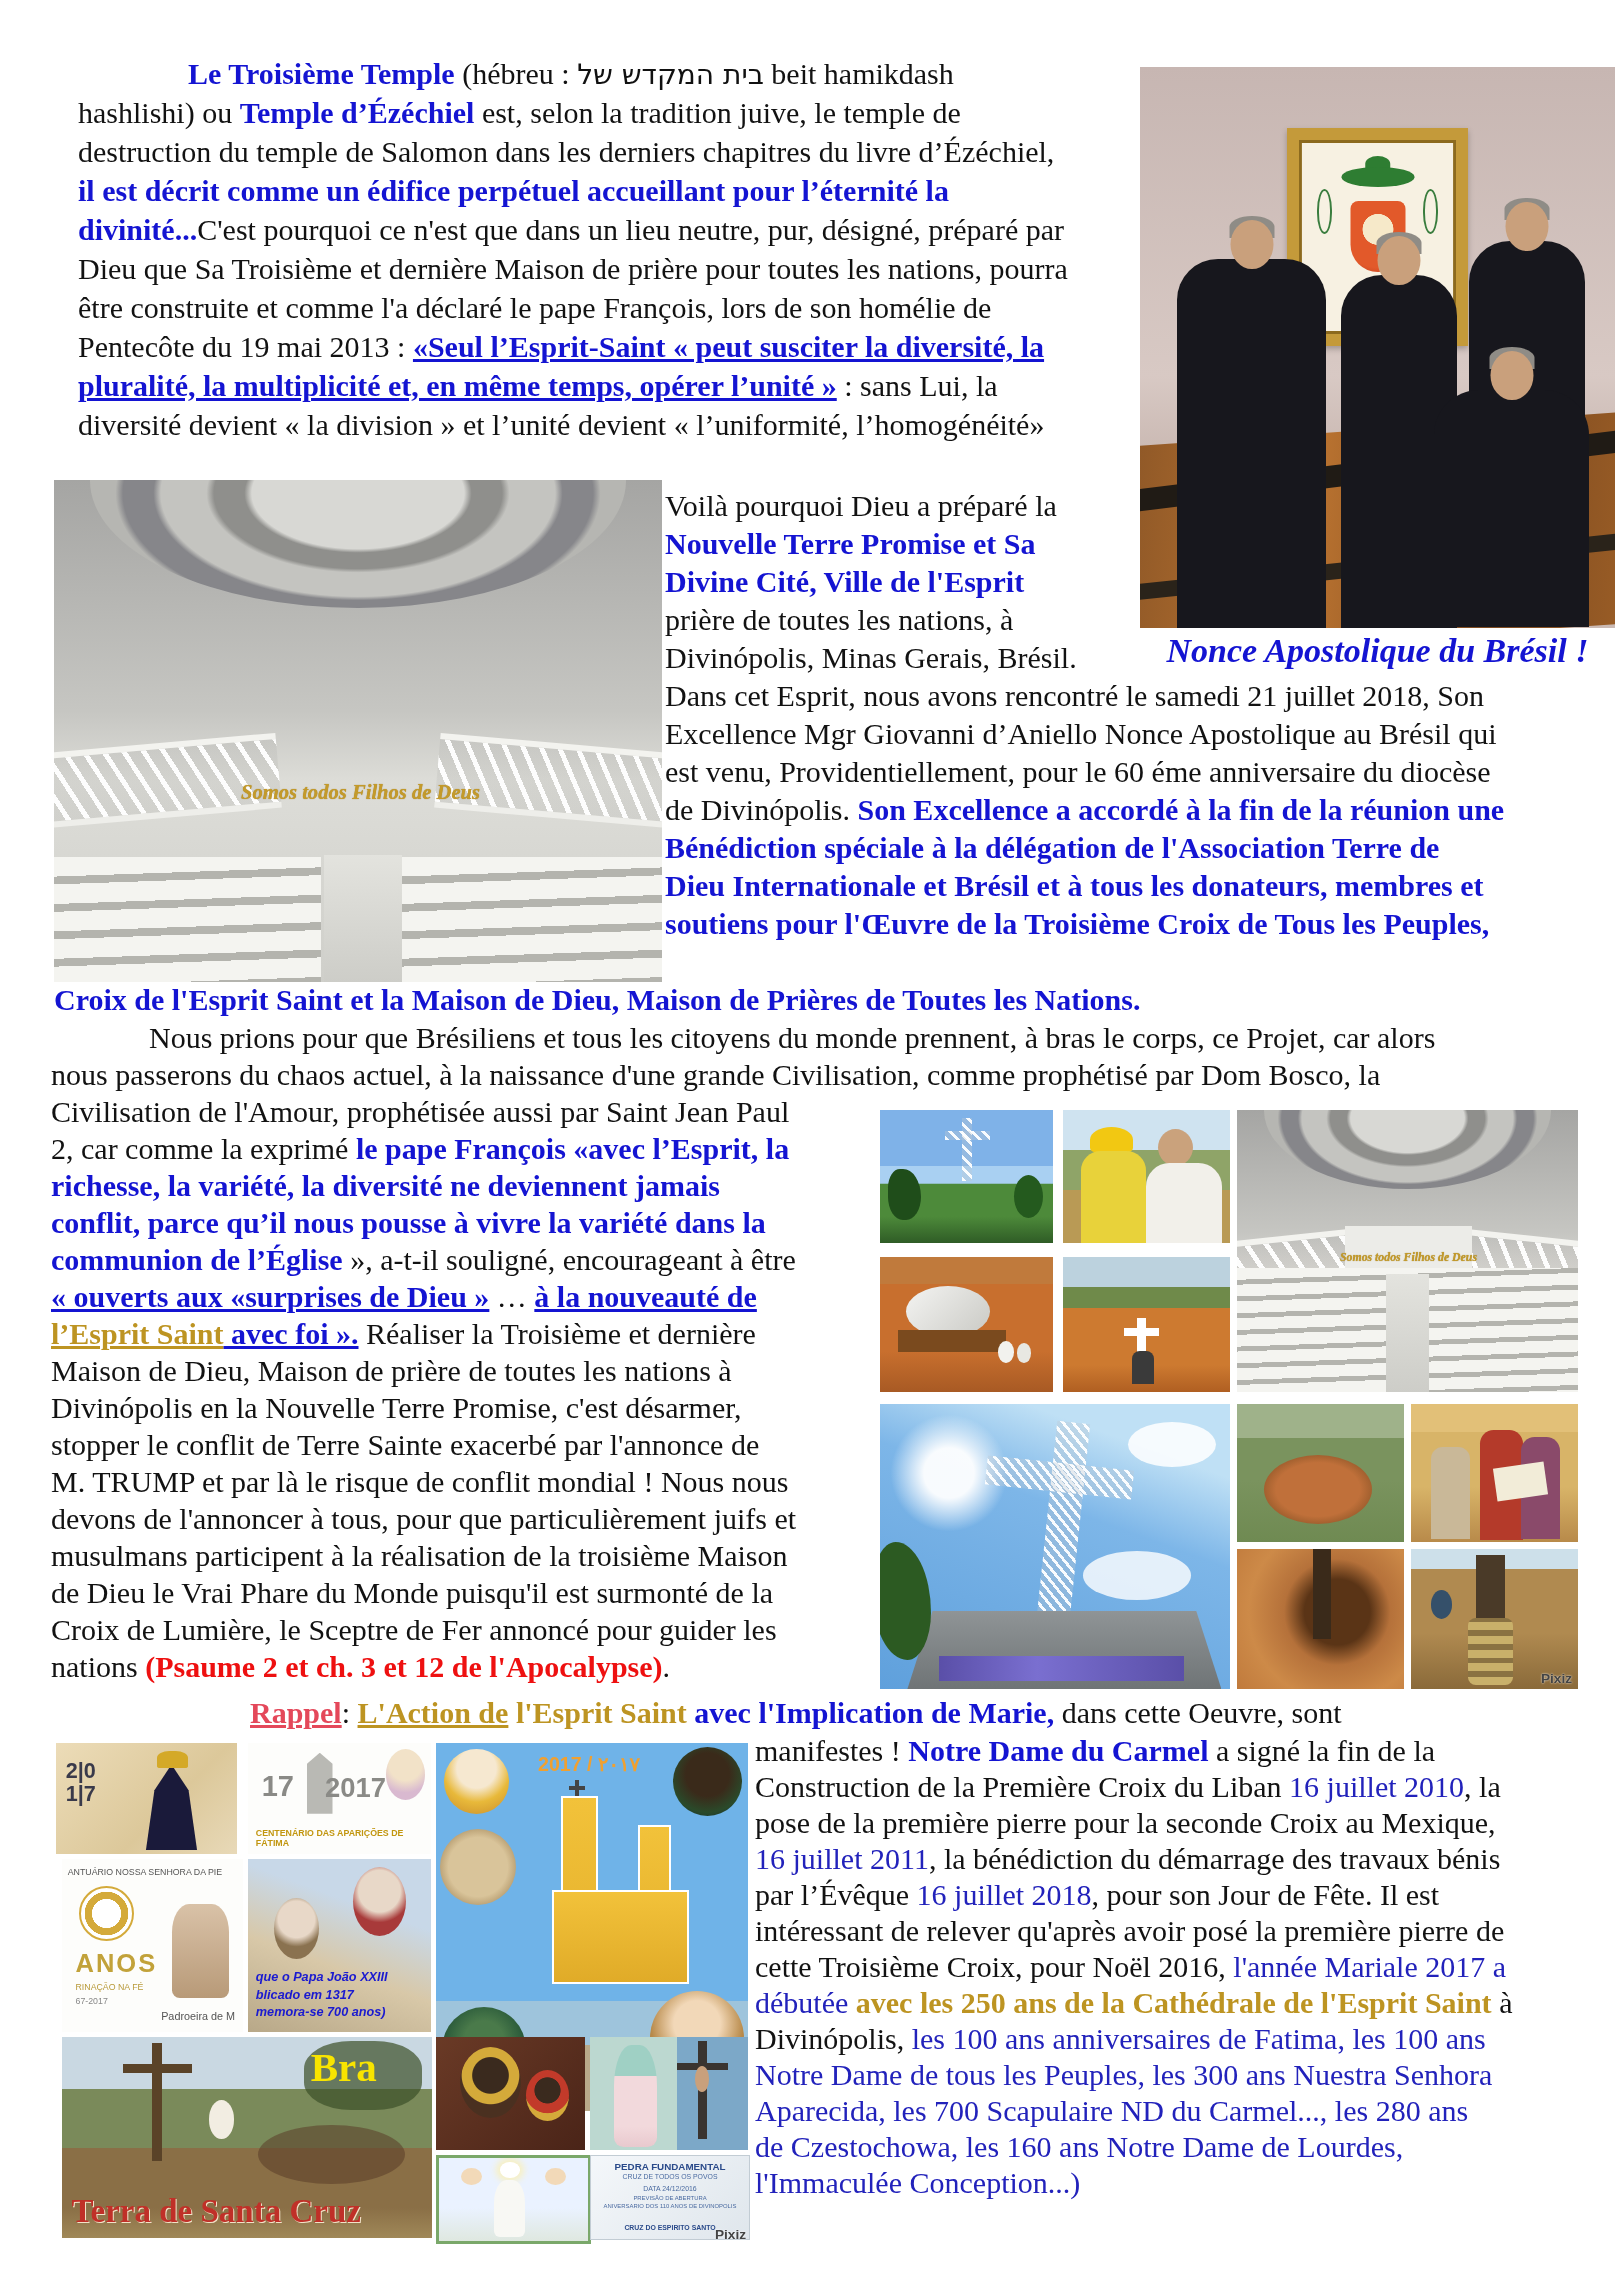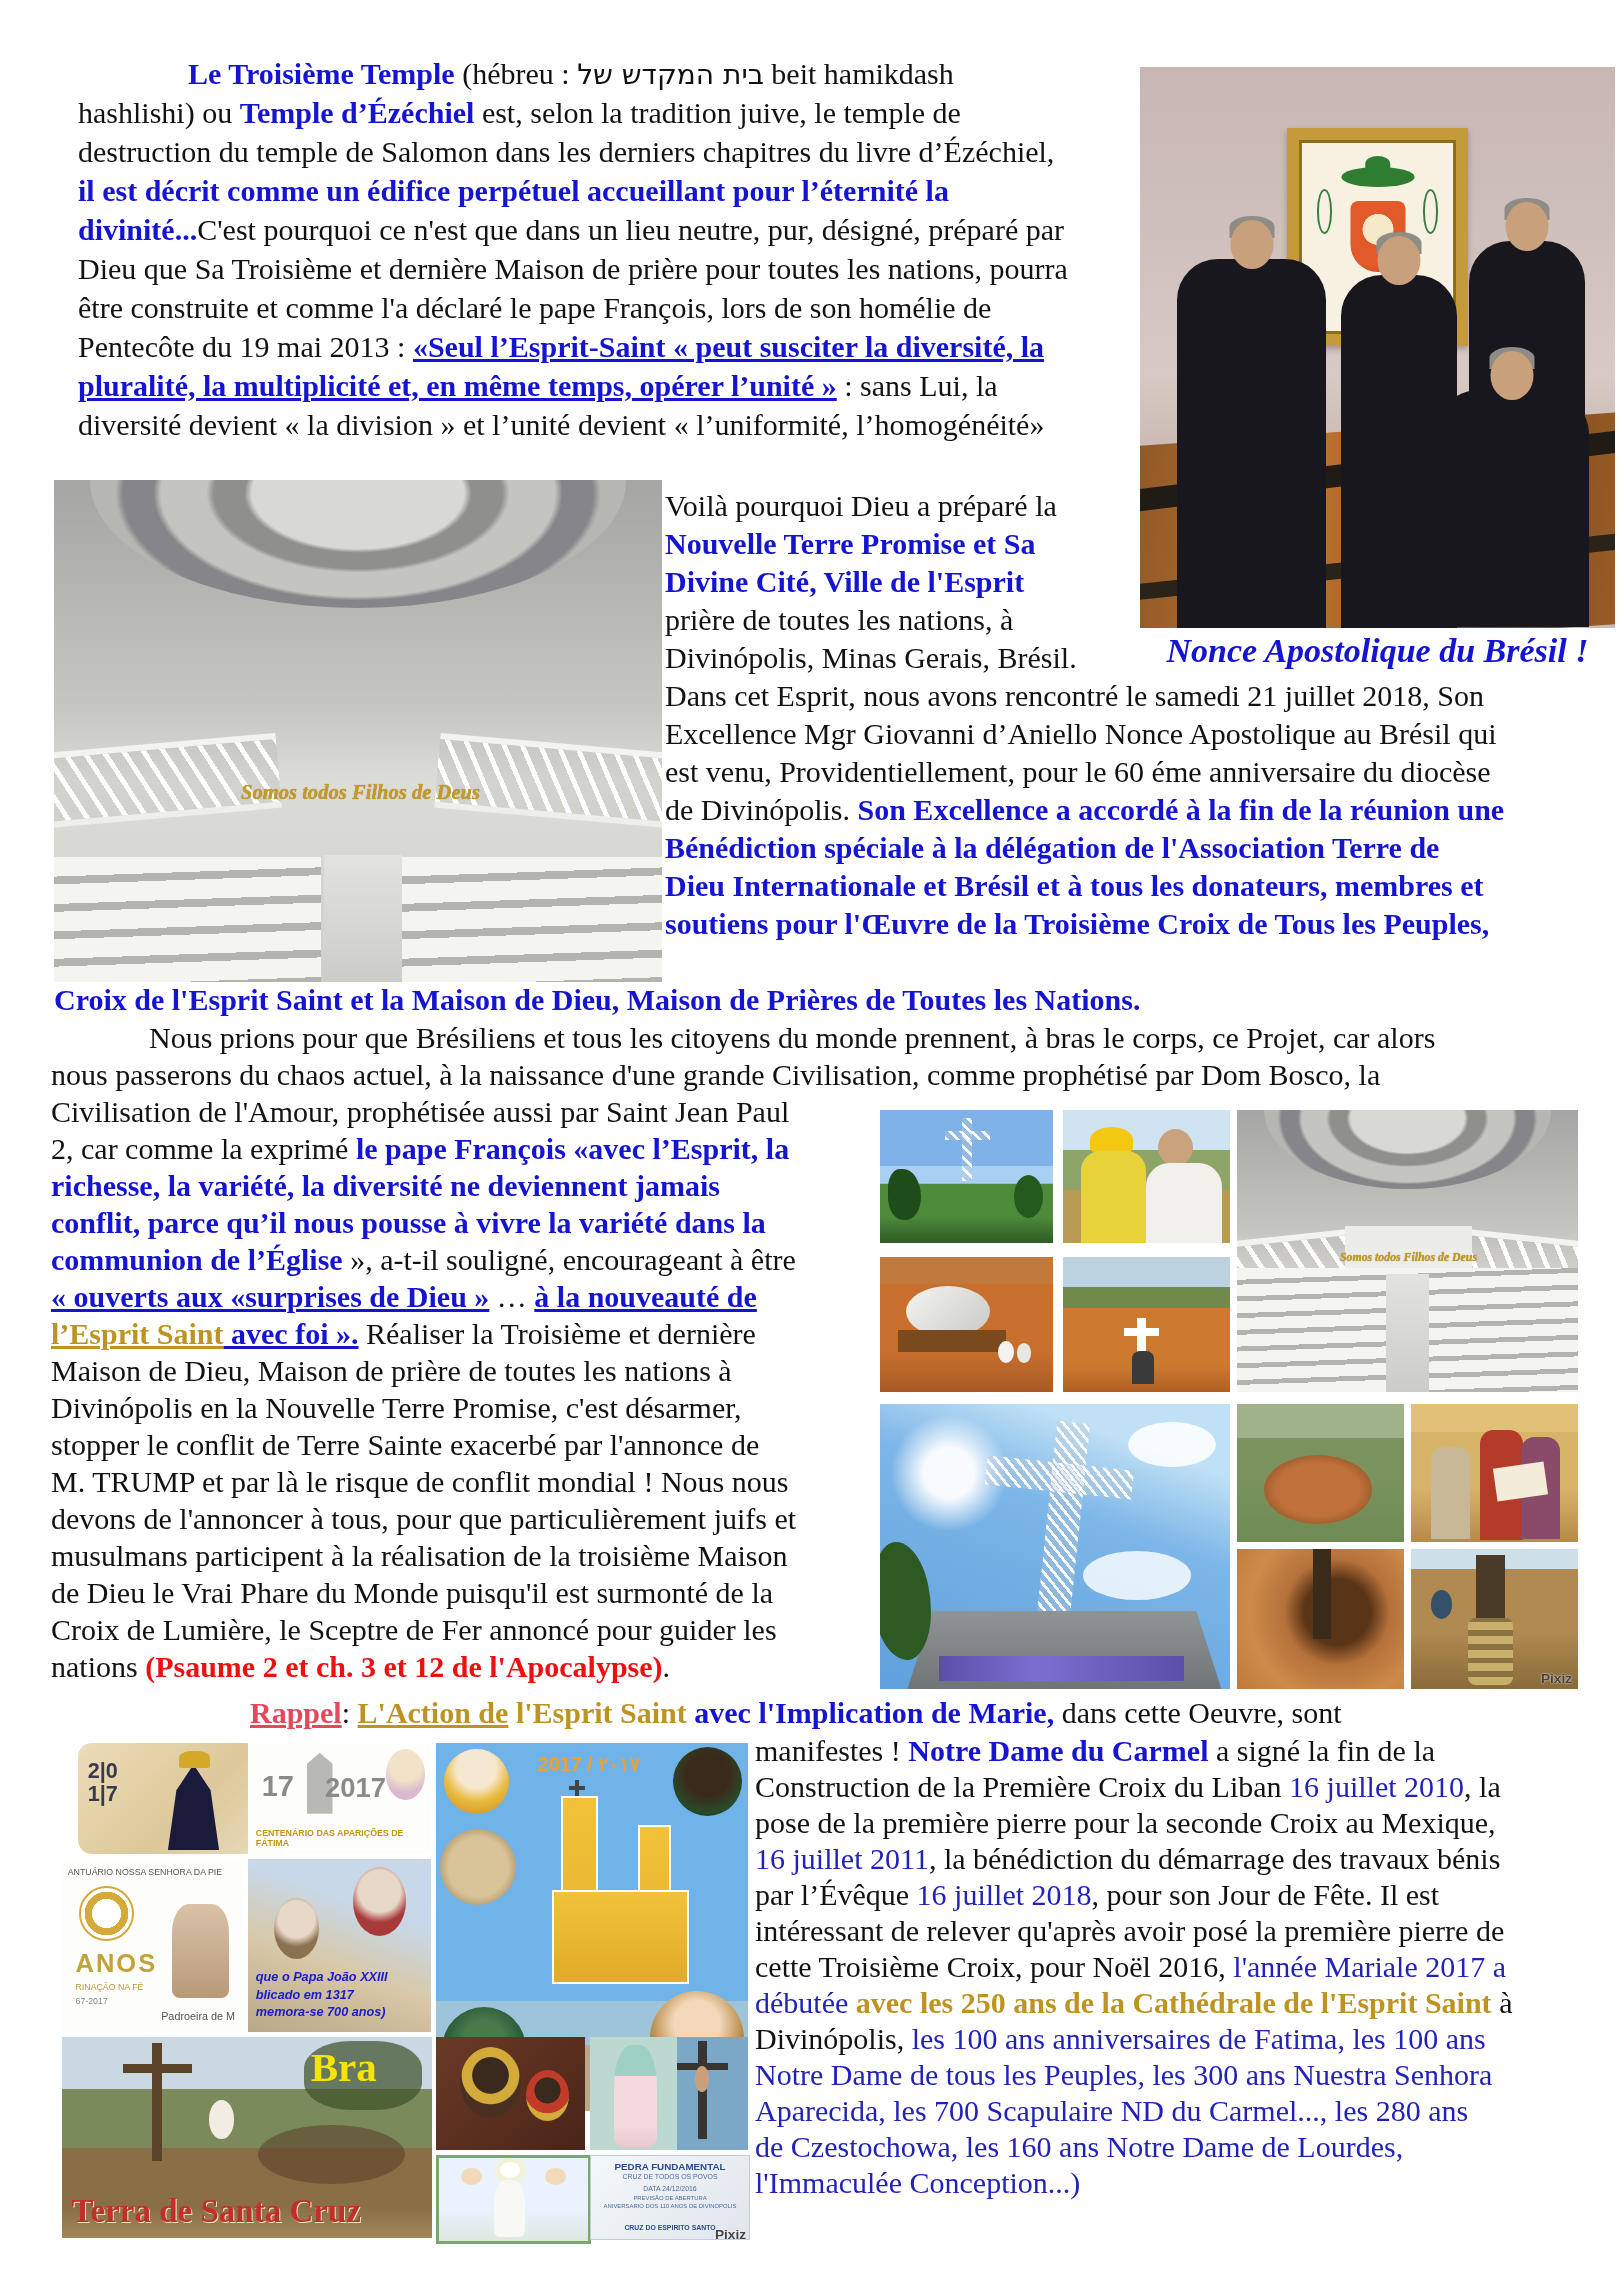--- a/index.html
+++ b/index.html
@@ -267,21 +267,21 @@
     <div class="ctile" style="left:531px;top:443px;width:167px;height:140px;background:linear-gradient(180deg,#cde0ea 0 14%,#b08a50 14% 60%,#8a6a3a);">
       <div style="position:absolute;left:65px;top:5.9px;width:29px;height:127px;background:#4a3a28;"></div>
       <div style="position:absolute;left:57px;top:69px;width:45px;height:67px;background:repeating-linear-gradient(0deg,#c9b06a 0 7.8px,#8a7242 7.8px 13.7px);border-radius:7.8px;"></div>
       <div class="circ" style="left:19.6px;top:41px;width:21.6px;height:29px;background:#35506a;"></div>
     </div>
     <div class="pixiz" style="right:5.9px;bottom:3.9px;">Pixiz</div>
   </div>
 
   <div class="collage" style="left:54px;top:1740px;width:696px;height:502px;">
 
-    <div class="ctile" style="left:24px;top:2.9px;width:181px;height:111px;background:linear-gradient(135deg,#ecdcb8,#dcc89a 60%,#e8d9b8);border-radius:14px;">
+    <div class="ctile" style="left:2px;top:2.9px;width:181px;height:111px;background:linear-gradient(135deg,#ecdcb8,#dcc89a 60%,#e8d9b8);">
       <div class="tiletext" style="left:9.8px;top:15.7px;font-size:21.6px;color:#3a3a4a;font-weight:bold;line-height:23.5px;">
         <div>2|0</div>
         <div>1|7</div>
       </div>
       <div style="position:absolute;right:35px;top:21.6px;width:61px;height:86px;background:#1a1a3a;clip-path:polygon(50% 0,78% 30%,92% 100%,8% 100%,22% 30%);"></div>
       <div class="circ" style="right:49px;top:7.8px;width:31px;height:17.6px;background:#d4a928;border-radius:40% 40% 10% 10%;"></div>
     </div>
 
     <div class="ctile" style="left:194px;top:2.9px;width:183px;height:111px;background:#fdfdfb;">
       <div style="position:absolute;left:59px;top:9.8px;width:25.5px;height:61px;background:#b9b9b4;clip-path:polygon(50% 0,100% 18%,100% 100%,0 100%,0 18%);"></div>

